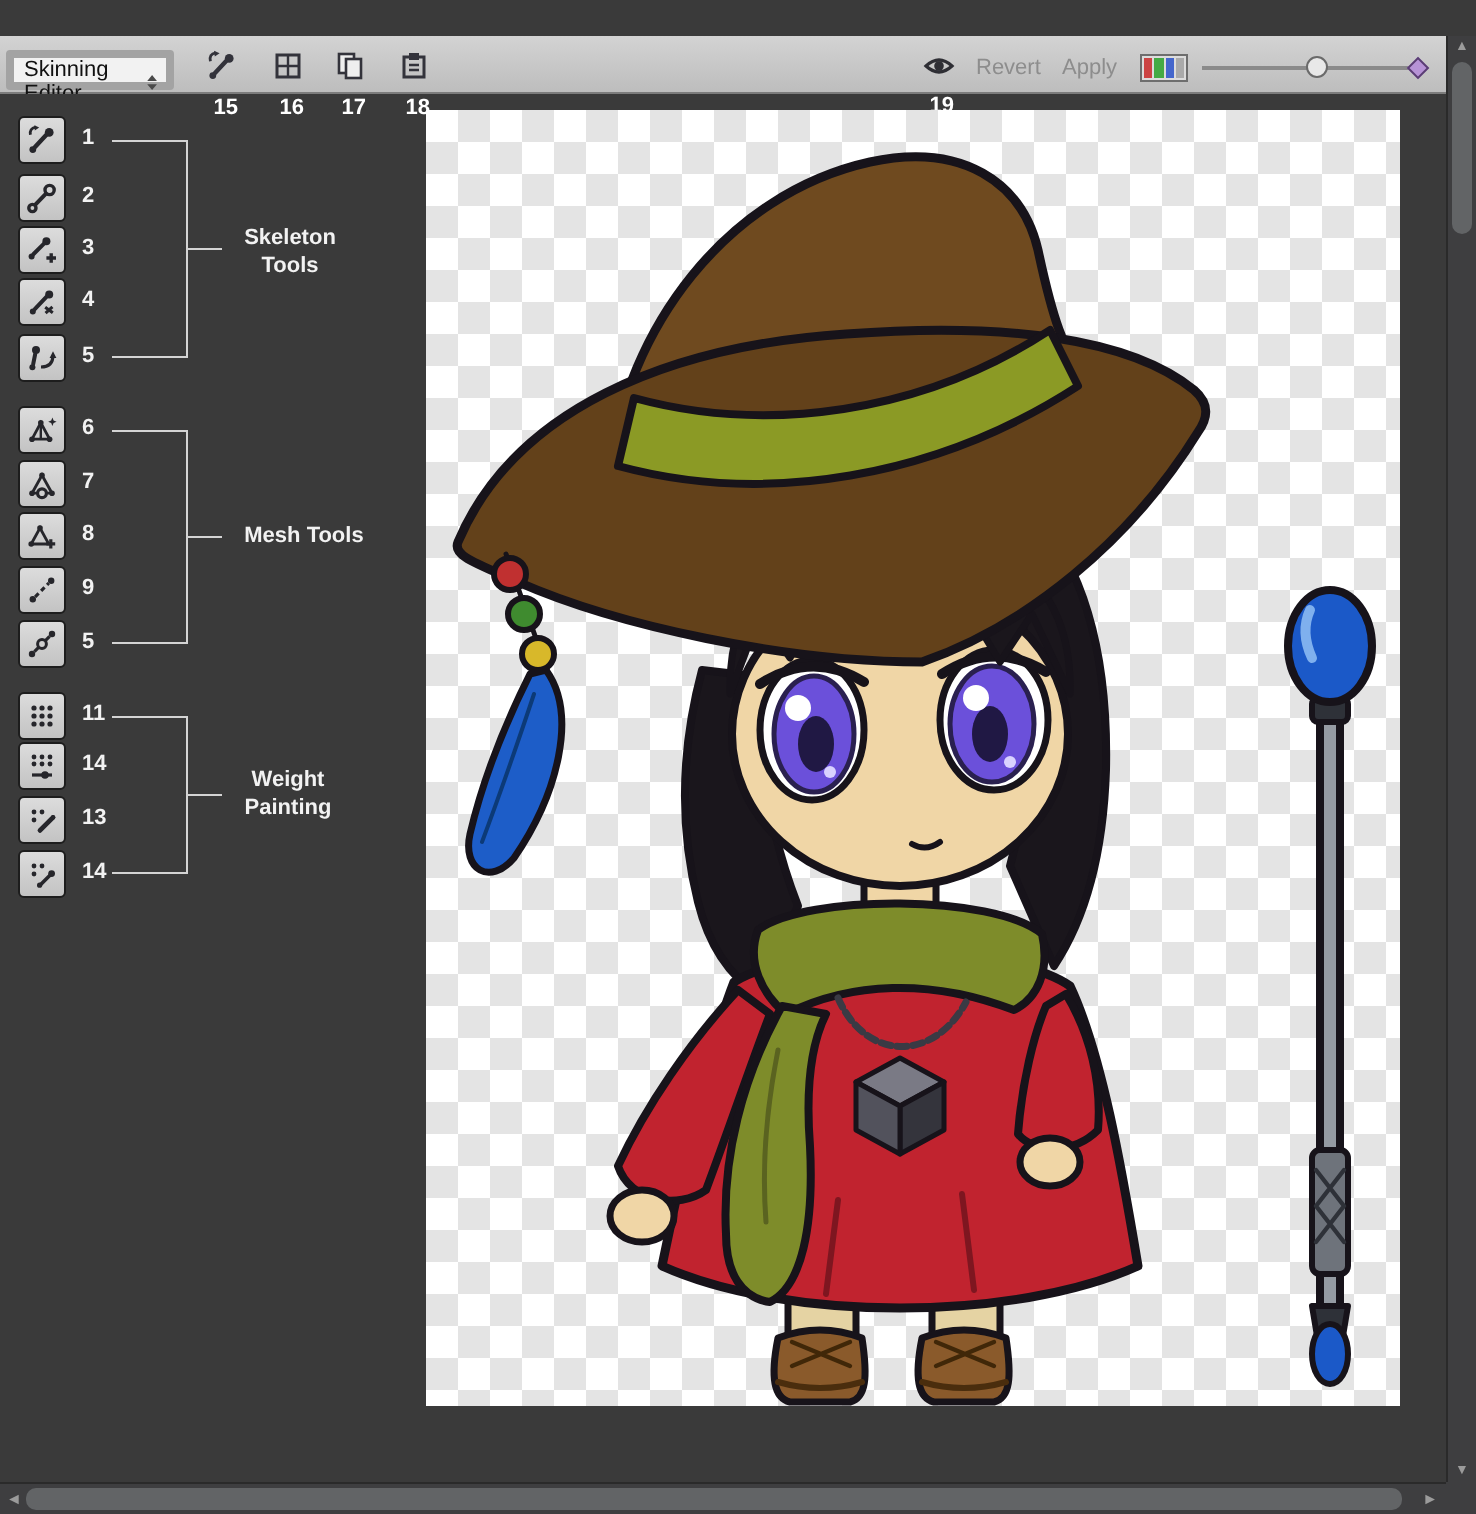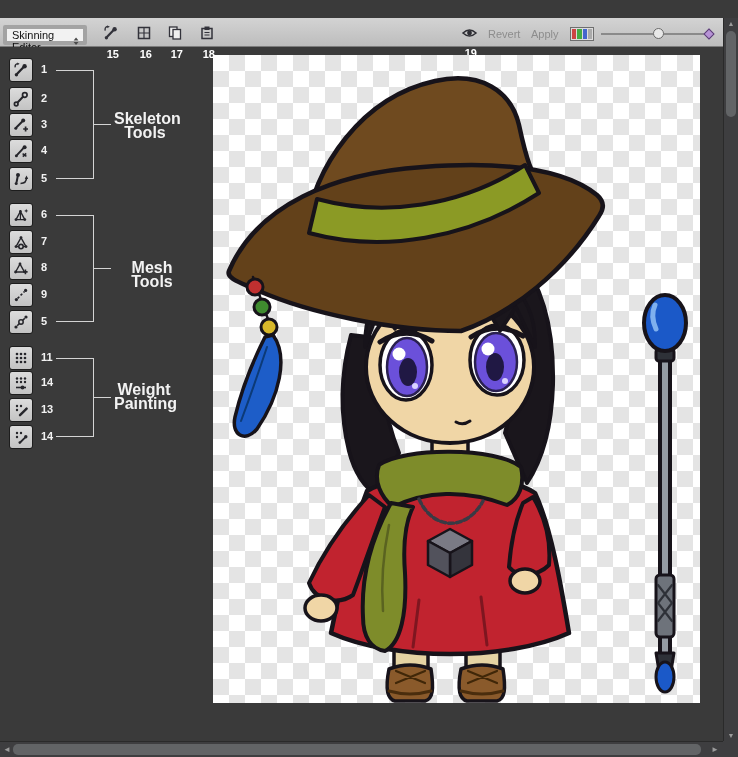--- a/index.html
+++ b/index.html
@@ -22,21 +22,21 @@
   .zoom .mini{position:absolute;right:0;top:4px;width:8px;height:8px;background:#B793D6;border:1px solid #5A3E73;transform:rotate(45deg);box-sizing:border-box;}
   
   .main-bg{position:absolute;left:0;top:47px;width:723px;height:694px;background:#3A3A3A;}
   
   .callout{position:absolute;width:16px;text-align:right;color:#FFF;font-size:11px;font-weight:700;}
   
   .tool{position:absolute;left:9px;width:24px;height:24px;background:linear-gradient(#DCDCDC,#C3C3C3);border:1px solid #1D1D1D;border-radius:3px;box-sizing:border-box;display:flex;align-items:center;justify-content:center;}
   .tnum{position:absolute;left:41px;color:#F2F2F2;font-size:11px;font-weight:700;}
   .bracket{position:absolute;left:56px;width:38px;border:1px solid #D4D4D4;border-left:none;box-sizing:border-box;}
   .stub{position:absolute;left:94px;width:17px;height:1px;background:#D4D4D4;}
-  .glabel{position:absolute;color:#F2F2F2;font-size:16px;font-weight:700;text-align:center;line-height:14px;}
+  .glabel{position:absolute;color:#F2F2F2;font-size:11px;font-weight:700;text-align:center;line-height:14px;}
   
   .canvas{position:absolute;left:213px;top:55px;width:487px;height:648px;background-color:#FFF;
     background-image:linear-gradient(45deg,#E4E4E4 25%,transparent 25%,transparent 75%,#E4E4E4 75%),
                      linear-gradient(45deg,#E4E4E4 25%,transparent 25%,transparent 75%,#E4E4E4 75%);
     background-size:32px 32px;background-position:0 0,16px 16px;}
   .canvas svg{position:absolute;left:0;top:0;}
   
   .vscroll{position:absolute;left:723px;top:18px;width:15px;height:723px;background:#3E3E40;border-left:1px solid #2A2A2A;box-sizing:border-box;}
   .vthumb{position:absolute;left:2px;top:13px;width:10px;height:86px;background:#626466;border-radius:5px;}
   .varrow{position:absolute;left:0;width:14px;text-align:center;color:#9B9B9B;font-size:7px;}

